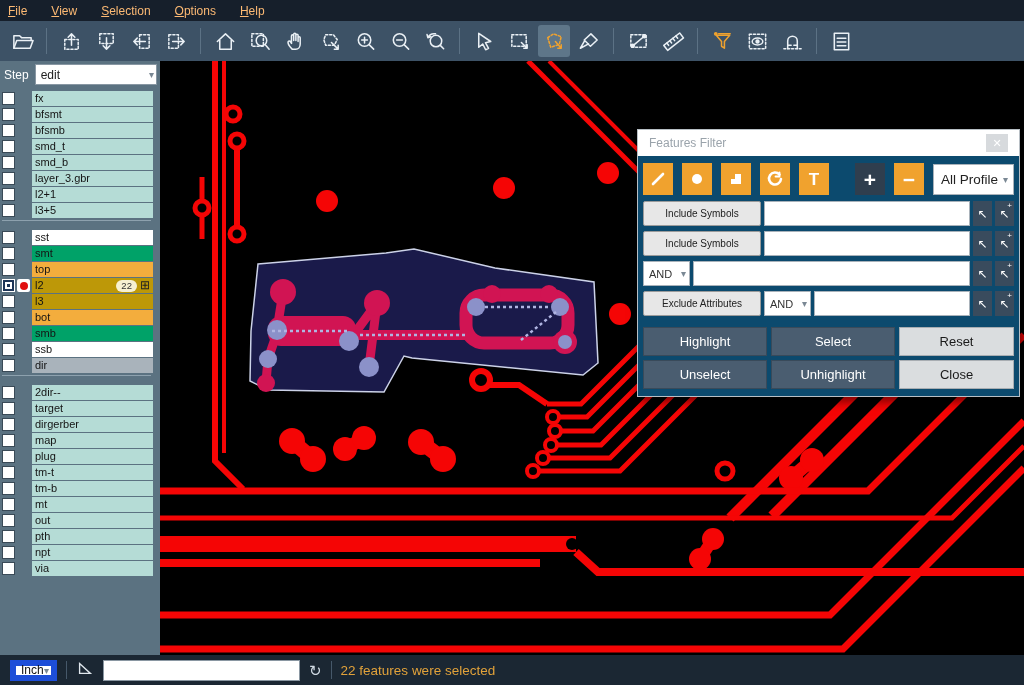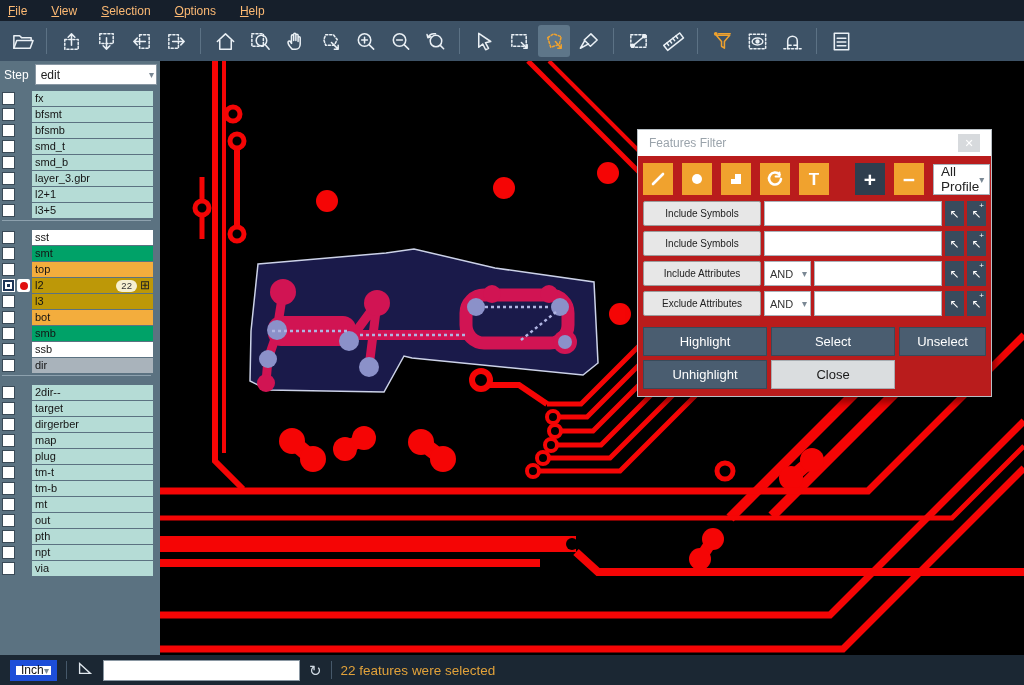--- a/index.html
+++ b/index.html
@@ -47,21 +47,21 @@
   .canvas-wrap svg { display:block; }
   .tr   { stroke:var(--red); fill:none; }
   .trf  { fill:var(--red); }
   .ringp{ fill:#000; stroke:var(--red); }
   .crs  { stroke:var(--crimson); fill:none; stroke-linecap:round; }
   .crf  { fill:var(--crimson); }
   .lvf  { fill:var(--lavender); }
   .lvd  { stroke:#b0b5e2; fill:none; stroke-width:2.5; stroke-dasharray:3 3; }
 
   
-  .dialog { position:absolute; left:637px; top:68px; width:355px; height:268px; background:#b91c1c; border:1px solid #b8bfc5; box-shadow:3px 4px 10px rgba(0,0,0,.55); z-index:5; }
+  .dialog { position:absolute; left:637px; top:68px; width:383px; height:268px; background:#0c4a6e; border:1px solid #b8bfc5; box-shadow:3px 4px 10px rgba(0,0,0,.55); z-index:5; }
   .dlg-title { height:26px; background:#fff; display:flex; align-items:center; padding:0 11px; color:#9aa3ab; font-size:12px; }
   .dlg-close { margin-left:auto; width:22px; height:18px; background:#d7dadd; color:#fff; font-size:11px; display:flex; align-items:center; justify-content:center; }
   .tool-row { display:flex; align-items:center; padding:7px 5px 6px 5px; gap:9px; }
   .sqbtn { width:30px; height:32px; display:flex; align-items:center; justify-content:center; flex:0 0 auto; }
   .sqbtn.orange { background:var(--accent); }
   .sqbtn.navy { background:#2f3e4e; margin-left:17px; }
   .sqbtn .glyph { color:#fff; font-size:21px; font-weight:bold; line-height:1; }
   .sqbtn svg { stroke:#fff; fill:none; stroke-width:2.6; stroke-linecap:round; }
   .profile-select { margin-left:auto; width:94px; height:31px; background:#fff; border:1px solid #a9b2ba; display:flex; align-items:center; justify-content:space-between; padding:0 5px 0 7px; font-size:13.5px; color:#222; }
   .filter-row { display:flex; align-items:center; margin:0 5px 5px 5px; gap:3px; }
@@ -537,21 +537,20 @@
         <div class="arrow-btn">↖</div>
         <div class="arrow-btn">↖<span class="plus">+</span></div>
       </div>
       <div class="filter-row">
         <div class="row-label">Include Symbols</div>
         <input class="field" style="">
         <div class="arrow-btn">↖</div>
         <div class="arrow-btn">↖<span class="plus">+</span></div>
       </div>
       <div class="filter-row">
-        <div class="row-label">Include Attributes</div>
         <div class="combo">
             <span>AND</span>
             <span class="chev">▾</span>
           </div>
         <input class="field" style="">
         <div class="arrow-btn">↖</div>
         <div class="arrow-btn">↖<span class="plus">+</span></div>
       </div>
       <div class="filter-row">
         <div class="row-label">Exclude Attributes</div>
@@ -559,20 +558,21 @@
             <span>AND</span>
             <span class="chev">▾</span>
           </div>
         <input class="field" style="">
         <div class="arrow-btn">↖</div>
         <div class="arrow-btn">↖<span class="plus">+</span></div>
       </div>
       <div class="dlg-actions">
         <div class="act dark">Highlight</div>
         <div class="act dark">Select</div>
+        <div class="act light">Reset</div>
         <div class="act dark">Unselect</div>
         <div class="act dark">Unhighlight</div>
         <div class="act light">Close</div>
       </div>
     </div>
   </div>
 
   <div class="statusbar">
     <div class="unit-select">
       <span>Inch</span>

